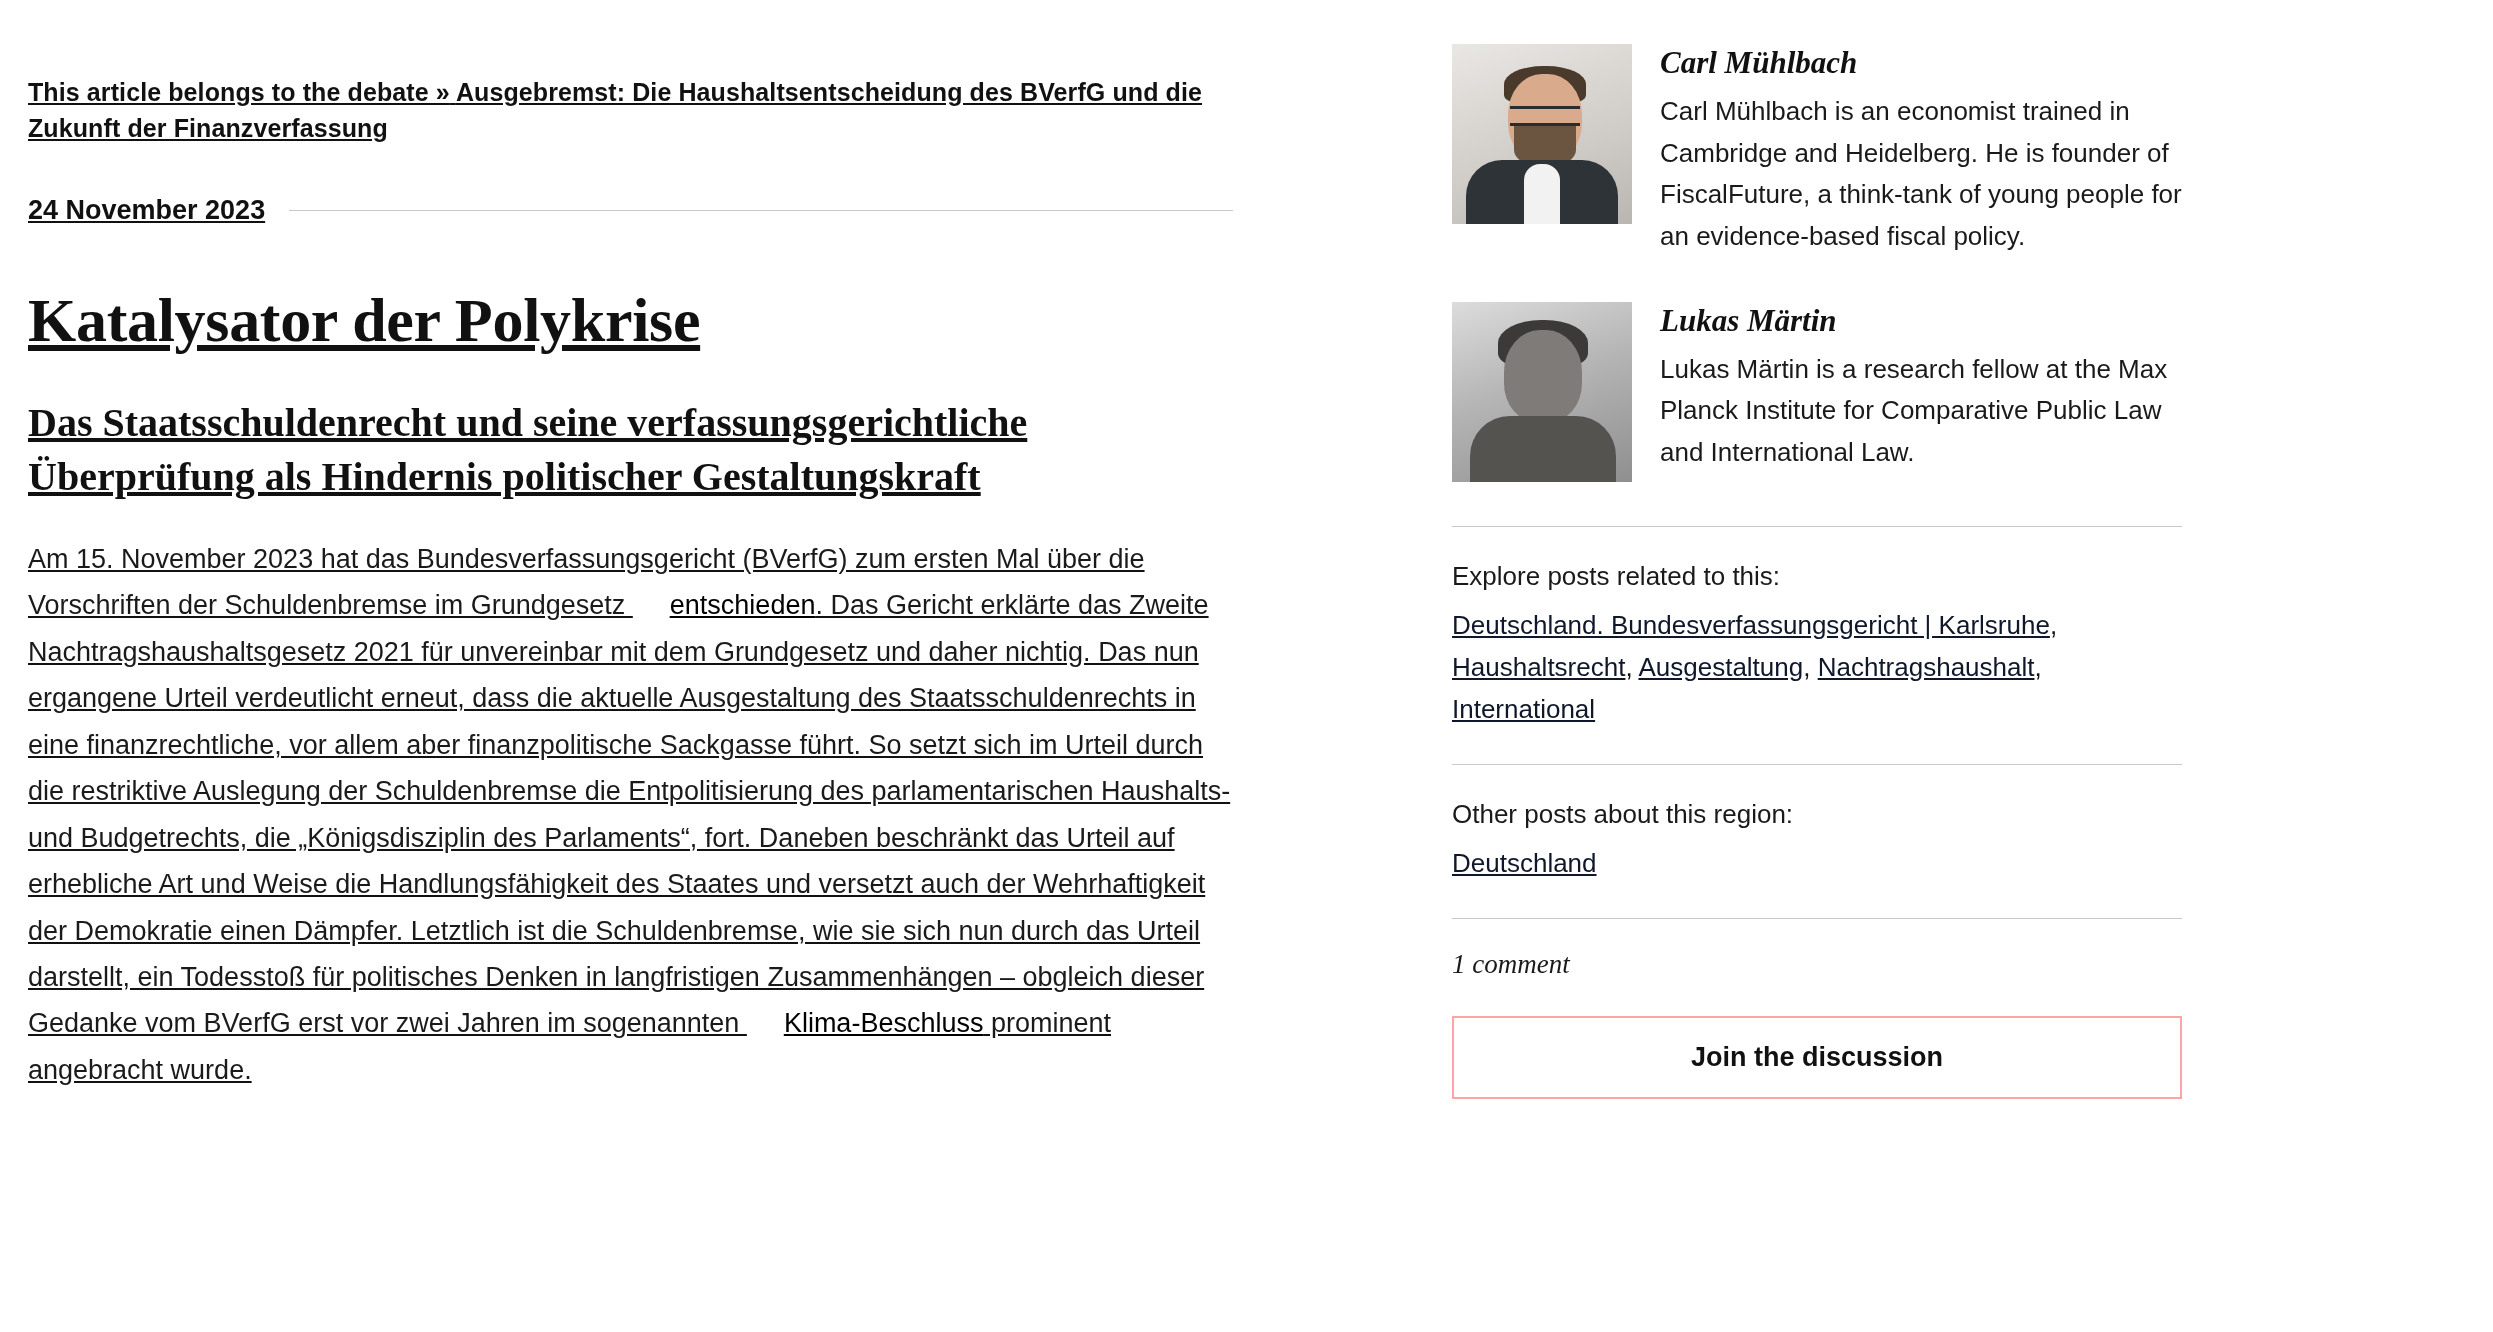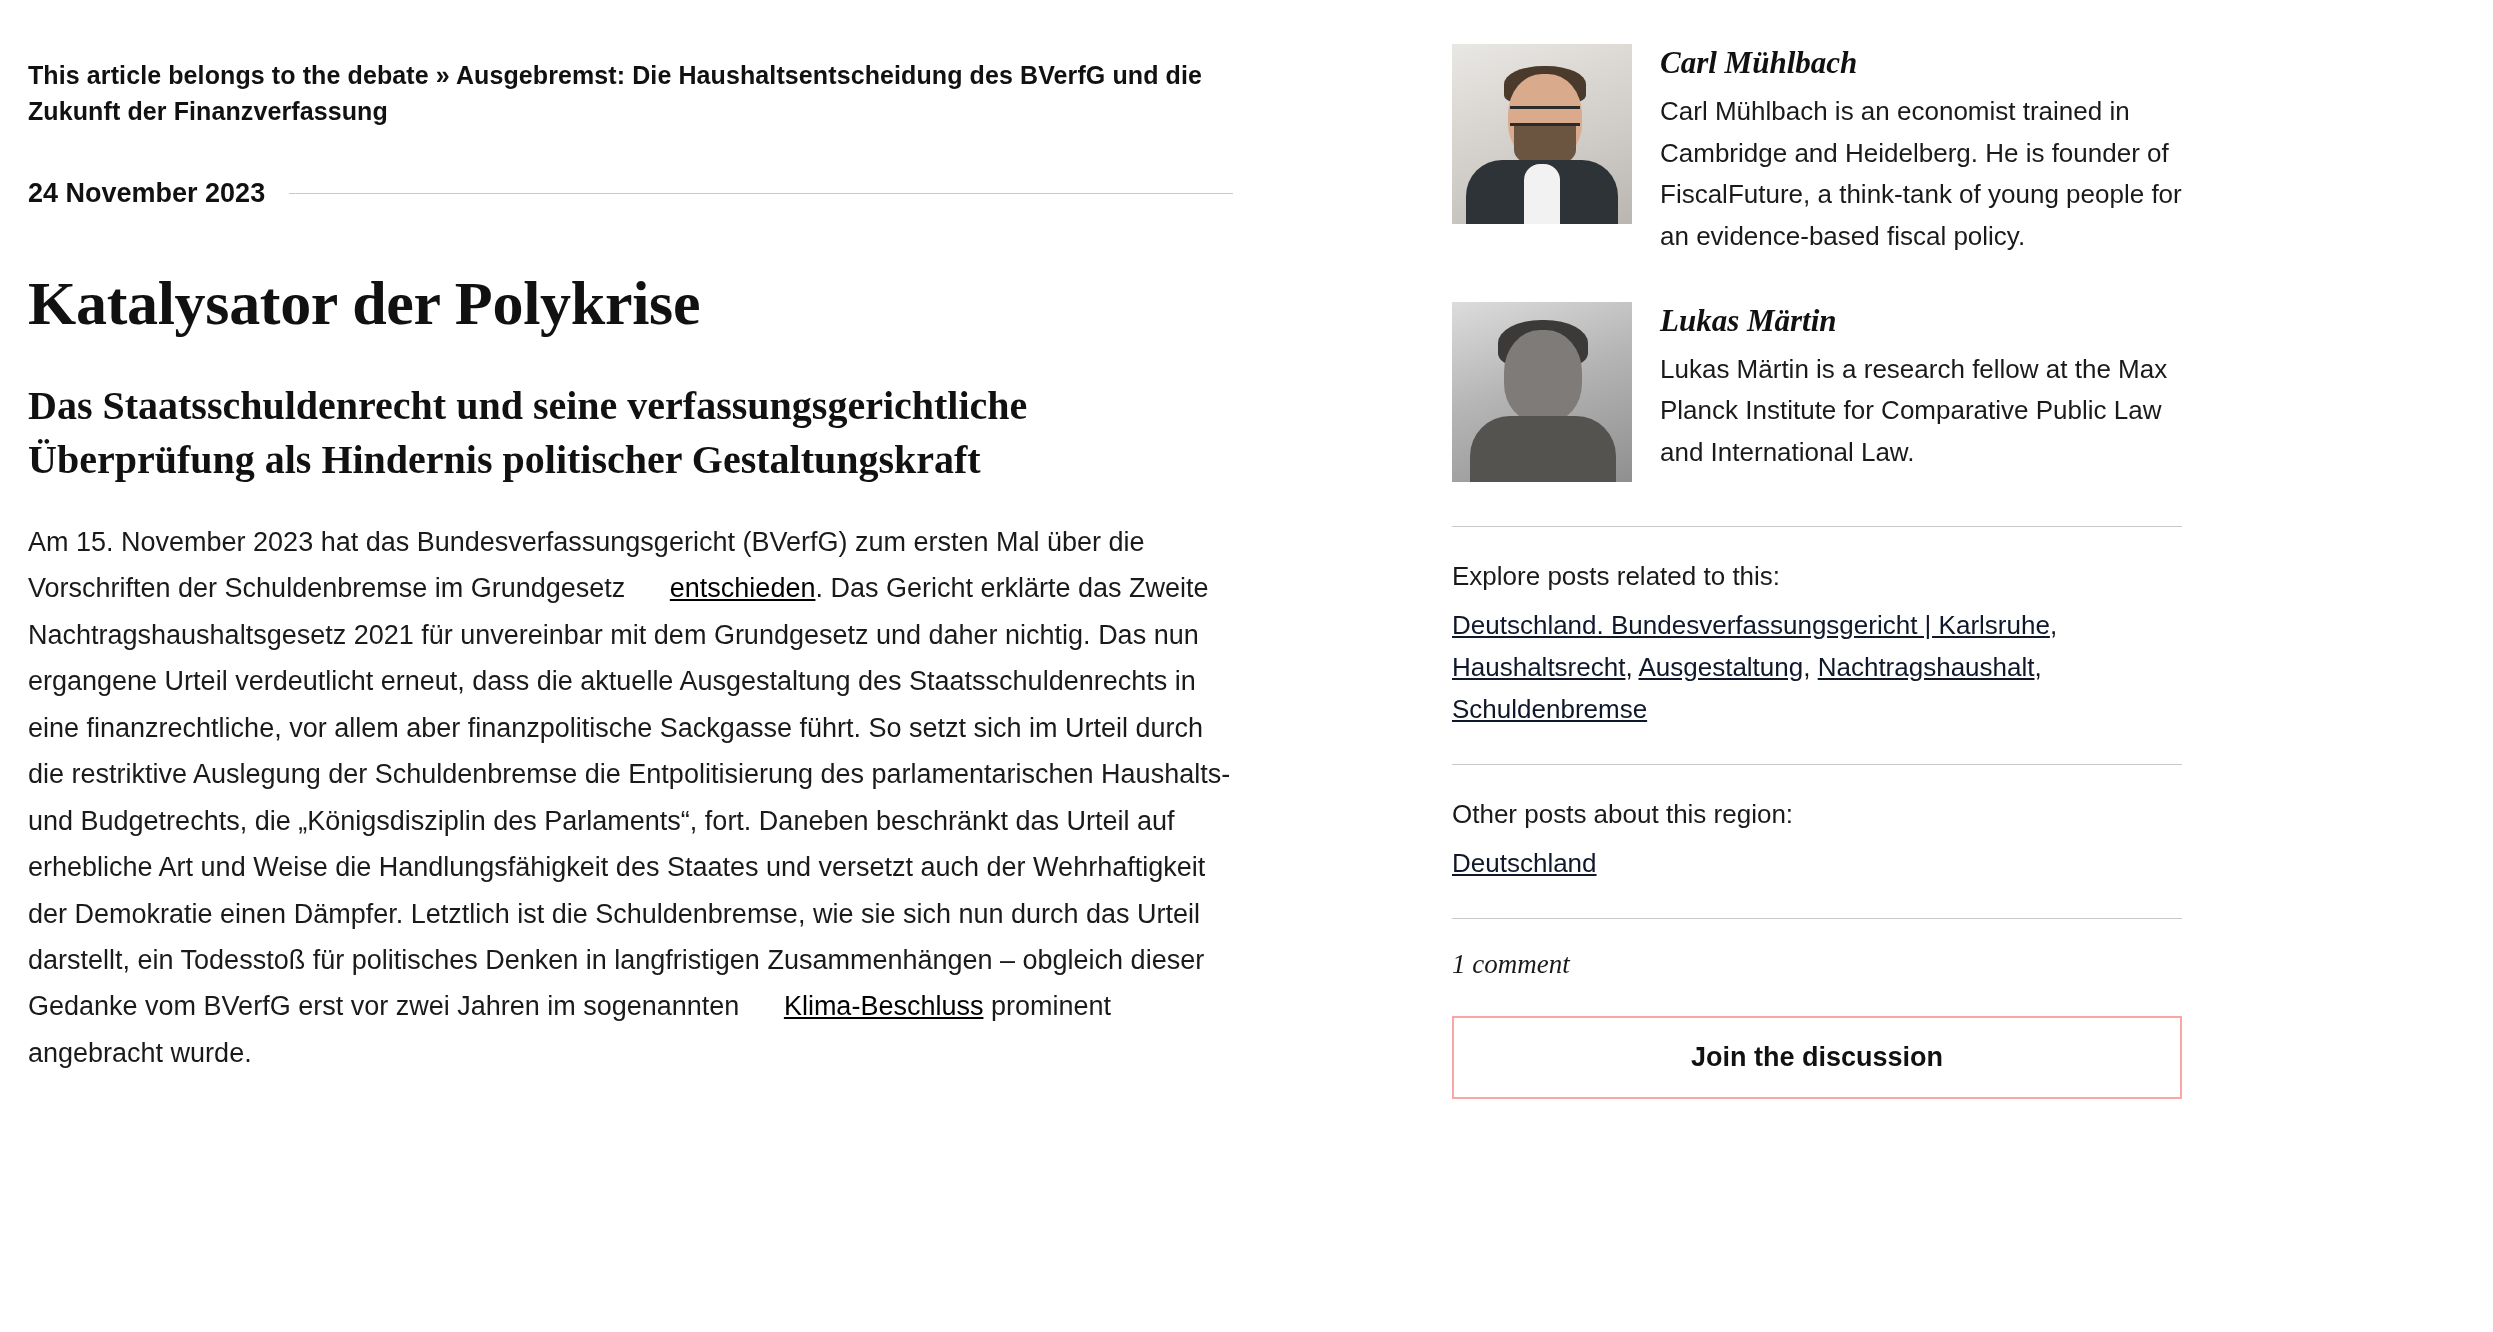--- a/index.html
+++ b/index.html
@@ -18,22 +18,23 @@
     position: relative;
     width: 2493px;
     height: 1332px;
     box-sizing: border-box;
   }
 
   
   .article {
     position: absolute;
     left: 28px;
-    top: 57px;
+    top: 74px;
     width: 1205px;
+    text-decoration: underline;
   }
 
   .debate-line {
     font-size: 25px;
     line-height: 1.45;
     font-weight: bold;
     color: #111111;
     letter-spacing: 0.1px;
   }
   .debate-line .debate-link {
@@ -269,21 +270,21 @@
       </div>
       <div class="author-info">
         <div class="author-name">Lukas Märtin</div>
         <div class="author-bio">Lukas Märtin is a research fellow at the Max Planck Institute for Comparative Public Law and International Law.</div>
       </div>
     </div>
 
     <div class="divider"></div>
 
     <div class="block-label">Explore posts related to this:</div>
-    <div class="tag-list"><a href="#">Deutschland. Bundesverfassungsgericht | Karlsruhe</a>, <a href="#">Haushaltsrecht</a>, <a href="#">Ausgestaltung</a>, <a href="#">Nachtragshaushalt</a>, <a href="#">Schuldenbremse</a></div>
+    <div class="tag-list"><a href="#">Deutschland. Bundesverfassungsgericht | Karlsruhe</a>, <a href="#">Haushaltsrecht</a>, <a href="#">Ausgestaltung</a>, <a href="#">Nachtragshaushalt</a>, <a href="#">International</a></div>
 
     <div class="divider"></div>
 
     <div class="block-label">Other posts about this region:</div>
     <div class="tag-list"><a href="#">Deutschland</a></div>
 
     <div class="divider"></div>
 
     <div class="comment-count">1 comment</div>
 

